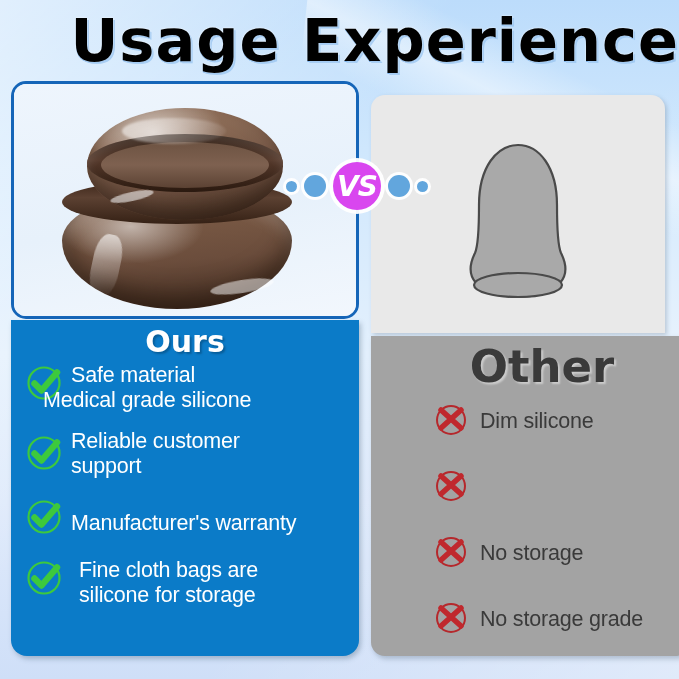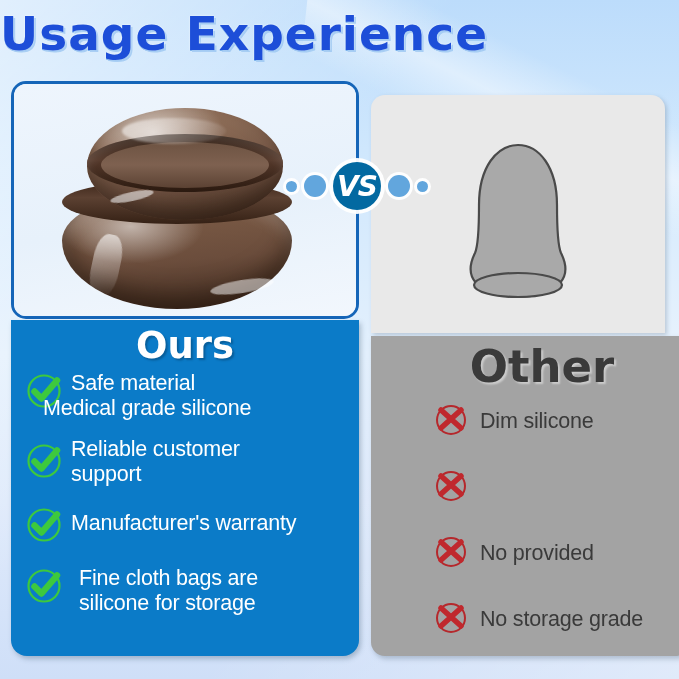--- a/index.html
+++ b/index.html
@@ -12,24 +12,24 @@
     background:
       linear-gradient(128deg, rgba(255,255,255,0.55) 0%, rgba(255,255,255,0.0) 38%, rgba(255,255,255,0.0) 60%, rgba(255,255,255,0.35) 100%),
       linear-gradient(180deg,#bcdcfb 0%,#cfe7fd 22%,#e3f0fd 52%,#dfeafb 74%,#cfdff8 100%);
   }
   .bg-streak{position:absolute;top:-60px;right:-40px;width:420px;height:300px;
     background:linear-gradient(200deg, rgba(255,255,255,0.0) 40%, rgba(255,255,255,0.45) 52%, rgba(255,255,255,0.0) 64%);
     transform:rotate(6deg);pointer-events:none;}
 
   
   .title{
-    position:absolute;left:0;right:0;top:6px;text-align:left;
+    position:absolute;left:0;right:0;top:6px;text-align:right;
     font-family:"DejaVu Sans",sans-serif;
-    font-weight:bold;font-size:47px;letter-spacing:1px;
-    color:#1d4ed8;
+    font-weight:bold;font-size:59px;letter-spacing:1px;
+    color:#000000;
     transform:scaleX(1.0);
     text-shadow:0 0 2px rgba(255,255,255,0.9), 2px 2px 0 rgba(150,195,240,0.75), 0 1px 0 #5fa3ea;
     white-space:nowrap;
   }
 
   
   .left-photo{
     position:absolute;left:11px;top:81px;width:348px;height:238px;
     background:#eaf3fc;border:3px solid #1565b8;border-radius:15px;
     box-sizing:border-box;overflow:hidden;
@@ -77,21 +77,21 @@
   .gloss-d{position:absolute;left:96px;top:108px;width:44px;height:9px;border-radius:50%;
     background:rgba(255,255,255,0.55);transform:rotate(-12deg);filter:blur(0.5px);}
 
   .left-panel{
     position:absolute;left:11px;top:320px;width:348px;height:336px;
     background:#0b7bc8;border-radius:0 0 16px 16px;
     box-shadow:2px 3px 5px rgba(70,95,120,0.35);
   }
   .panel-head{
     text-align:center;font-family:"DejaVu Sans",sans-serif;font-weight:bold;
-    font-size:37px;color:#ffffff;letter-spacing:0px;margin:0;padding-top:4px;
+    font-size:30px;color:#ffffff;letter-spacing:0px;margin:0;padding-top:4px;
     text-shadow:2px 2px 2px rgba(0,40,70,0.35);
   }
   .list{list-style:none;margin:0;padding:4px 28px 0 14px;}
   .row{display:flex;align-items:flex-start;margin-bottom:14px;}
   .row .ico{flex:0 0 auto;margin-right:8px;margin-top:1px;}
   .row .txt{font-size:21.5px;line-height:25px;color:#ffffff;letter-spacing:-0.2px;}
   .row .txt .l2{display:block;margin-left:-28px;}
 
   
   .right-photo{
@@ -118,21 +118,21 @@
   .row-r .ico{flex:0 0 auto;margin-right:11px;}
   .row-r .txt{font-size:21.5px;line-height:25px;color:#3a3a3a;letter-spacing:-0.2px;}
 
   
   .vs-wrap{position:absolute;left:286px;top:160px;width:160px;height:52px;
     display:flex;align-items:center;}
   .dot{border-radius:50%;background:#62a6dd;box-shadow:0 0 0 3px rgba(255,255,255,0.92);}
   .d-s{width:11px;height:11px;}
   .d-m{width:22px;height:22px;}
   .vs-circle{
-    width:48px;height:48px;border-radius:50%;background:#0369a1;
+    width:48px;height:48px;border-radius:50%;background:#d946ef;
     box-shadow:0 0 0 4px rgba(255,255,255,0.95);
     display:flex;align-items:center;justify-content:center;
     font-family:"DejaVu Sans",sans-serif;font-weight:bold;font-size:28px;
     color:#ffffff;font-style:italic;letter-spacing:-1px;
   }
   .sp{width:7px;}
 </style>
 </head>
 <body>
 
@@ -184,21 +184,21 @@
       </span>
     </li>
 
     <li class="row" style="margin-top:18px;">
       <span class="ico">
         <svg width="38" height="38" viewBox="0 0 38 38">
           <circle cx="19" cy="19" r="15.5" fill="none" stroke="#3dc93d" stroke-width="2.2"></circle>
           <path d="M9.5 19.5 L16.5 26.5 L32 8.5" fill="none" stroke="#3dc93d" stroke-width="6.5" stroke-linecap="round" stroke-linejoin="round"></path>
         </svg>
       </span>
-      <span class="txt" style="margin-top:6px">Manufacturer's warranty</span>
+      <span class="txt" style="margin-top:14px">Manufacturer's warranty</span>
     </li>
 
     <li class="row" style="margin-top:18px;gap:8px;">
       <span class="ico">
         <svg width="38" height="38" viewBox="0 0 38 38">
           <circle cx="19" cy="19" r="15.5" fill="none" stroke="#3dc93d" stroke-width="2.2"></circle>
           <path d="M9.5 19.5 L16.5 26.5 L32 8.5" fill="none" stroke="#3dc93d" stroke-width="6.5" stroke-linecap="round" stroke-linejoin="round"></path>
         </svg>
       </span>
       <span class="txt">
@@ -240,21 +240,21 @@
       </span>
     </li>
 
     <li class="row-r">
       <span class="ico">
         <svg width="36" height="36" viewBox="0 0 36 36">
           <circle cx="18" cy="19" r="14" fill="none" stroke="#b5282c" stroke-width="2"></circle>
           <path d="M8 9 L28 27 M28 9 L8 27" fill="none" stroke="#c0282d" stroke-width="5.5" stroke-linecap="round"></path>
         </svg>
       </span>
-      <span class="txt">No provided</span>
+      <span class="txt">No storage</span>
     </li>
 
     <li class="row-r">
       <span class="ico">
         <svg width="36" height="36" viewBox="0 0 36 36">
           <circle cx="18" cy="19" r="14" fill="none" stroke="#b5282c" stroke-width="2"></circle>
           <path d="M8 9 L28 27 M28 9 L8 27" fill="none" stroke="#c0282d" stroke-width="5.5" stroke-linecap="round"></path>
         </svg>
       </span>
       <span class="txt">No storage grade</span>

